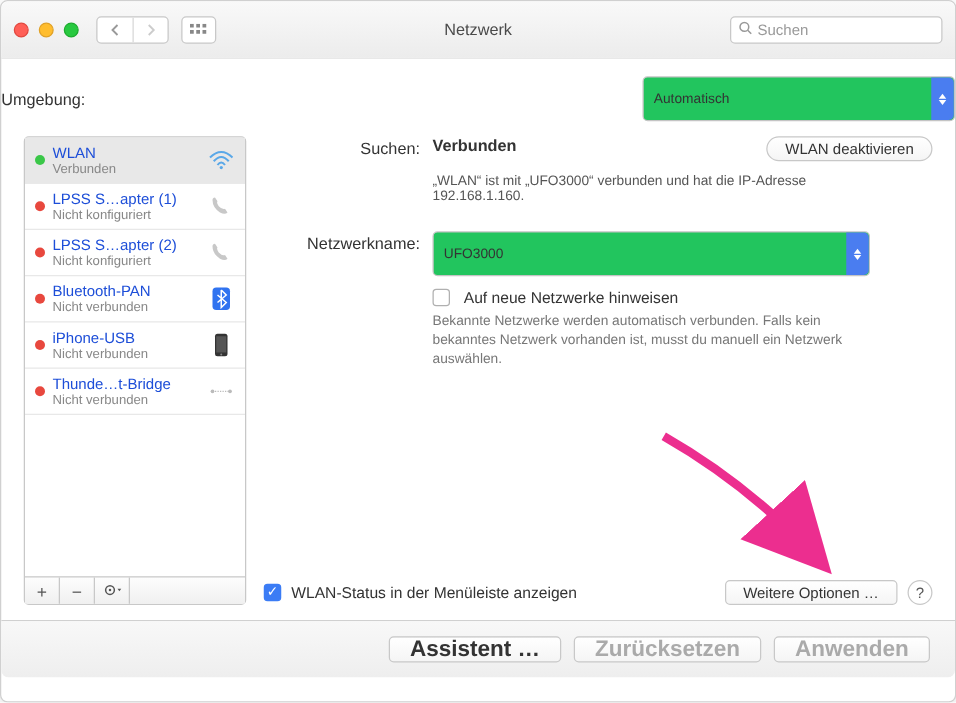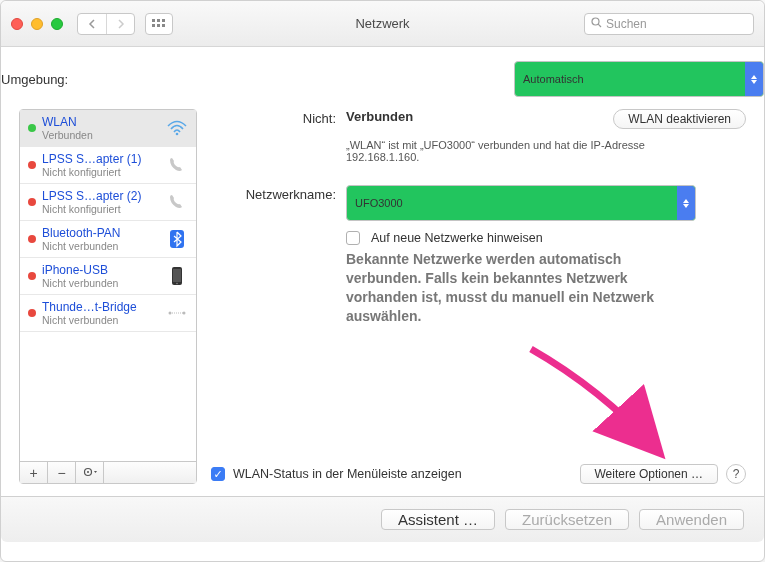--- a/index.html
+++ b/index.html
@@ -53,31 +53,31 @@
 .rowval { flex: 1; font-size: 13px; color: #333; }
 .statusval { font-weight: bold; }
 .statusrow { display: flex; align-items: flex-start; gap: 10px; }
 .deactbtn { height: 20px; padding: 0 14px; border: 1px solid #c8c8c8; border-radius: 10px; background: linear-gradient(#fff,#f5f5f5); font-size: 12px; color: #333; margin-left: auto; display:flex; align-items:center; }
 .substat { font-size: 11px; color: #555; margin-top: 4px; max-width: 350px; }
 .netselect { width: 350px; }
 .checkbox { width: 14px; height: 14px; border: 1px solid #b0b0b0; border-radius: 3px; display: inline-flex; align-items: center; justify-content: center; background: #fff; }
 .checkbox.checked { background: #3b7cf5; border-color: #3b7cf5; }
 .checkbox.checked::after { content: "✓"; color: #fff; font-size: 11px; line-height: 1; }
 .hintrow { display: flex; align-items: center; gap: 11px; font-size: 12.5px; }
-.hinttext { font-size: 14px; color: #777; margin-top: 5px; max-width: 340px; line-height: 1.35; font-weight: bold; }
+.hinttext { font-size: 11px; color: #777; margin-top: 5px; max-width: 340px; line-height: 1.35; }
 
 .panelfooter { position: absolute; bottom: 0; left: 0; right: 0; display: flex; align-items: center; gap: 8px; }
 .panelfooter .checkbox { flex-shrink: 0; }
 .panelfooter .ftext { font-size: 12.5px; color: #333; }
 .morebtn { margin-left: auto; height: 20px; padding: 0 14px; border: 1px solid #c8c8c8; border-radius: 4px; background: linear-gradient(#fff,#f5f5f5); font-size: 12px; color: #333; display:flex; align-items:center; }
 .helpbtn { width: 20px; height: 20px; border: 1px solid #c8c8c8; border-radius: 50%; background: #fff; color: #555; font-size: 12px; display: flex; align-items: center; justify-content: center; }
 
 
 .bottombar { border-top: 1px solid #d0d0d0; height: 46px; display: flex; align-items: center; justify-content: flex-end; gap: 10px; padding: 0 20px; background: linear-gradient(#f8f8f8,#eeeeee); border-radius: 0 0 6px 6px; }
-.bbtn { height: 21px; padding: 0 16px; border: 1px solid #c8c8c8; border-radius: 4px; background: linear-gradient(#fff,#f5f5f5); font-size: 15px; color: #333; display:flex; align-items:center; }
+.bbtn { height: 21px; padding: 0 16px; border: 1px solid #c8c8c8; border-radius: 4px; background: linear-gradient(#fff,#f5f5f5); font-size: 18px; color: #333; display:flex; align-items:center;font-weight:bold; }
 .bbtn.disabled { color: #aaa; }
 
 
 .arrow { position: absolute; pointer-events: none; }
 </style>
 </head>
 <body>
 
 <div class="window">
 
@@ -230,21 +230,21 @@
                 <path d="M12 5 l3 0 l-1.5 2 z" fill="#555"></path>
               </svg>
           </span>
         </div>
       </div>
     </div>
 
     <div class="panel">
 
       <div class="row">
-        <div class="rowlbl">Nicht:</div>
+        <div class="rowlbl">Suchen:</div>
         <div class="rowval statusrow">
           <div>
             <span class="statusval">Verbunden</span>
           </div>
           <div class="deactbtn">WLAN deaktivieren</div>
         </div>
       </div>
       <div class="row">
         <div class="rowlbl"></div>
         <div class="rowval">

